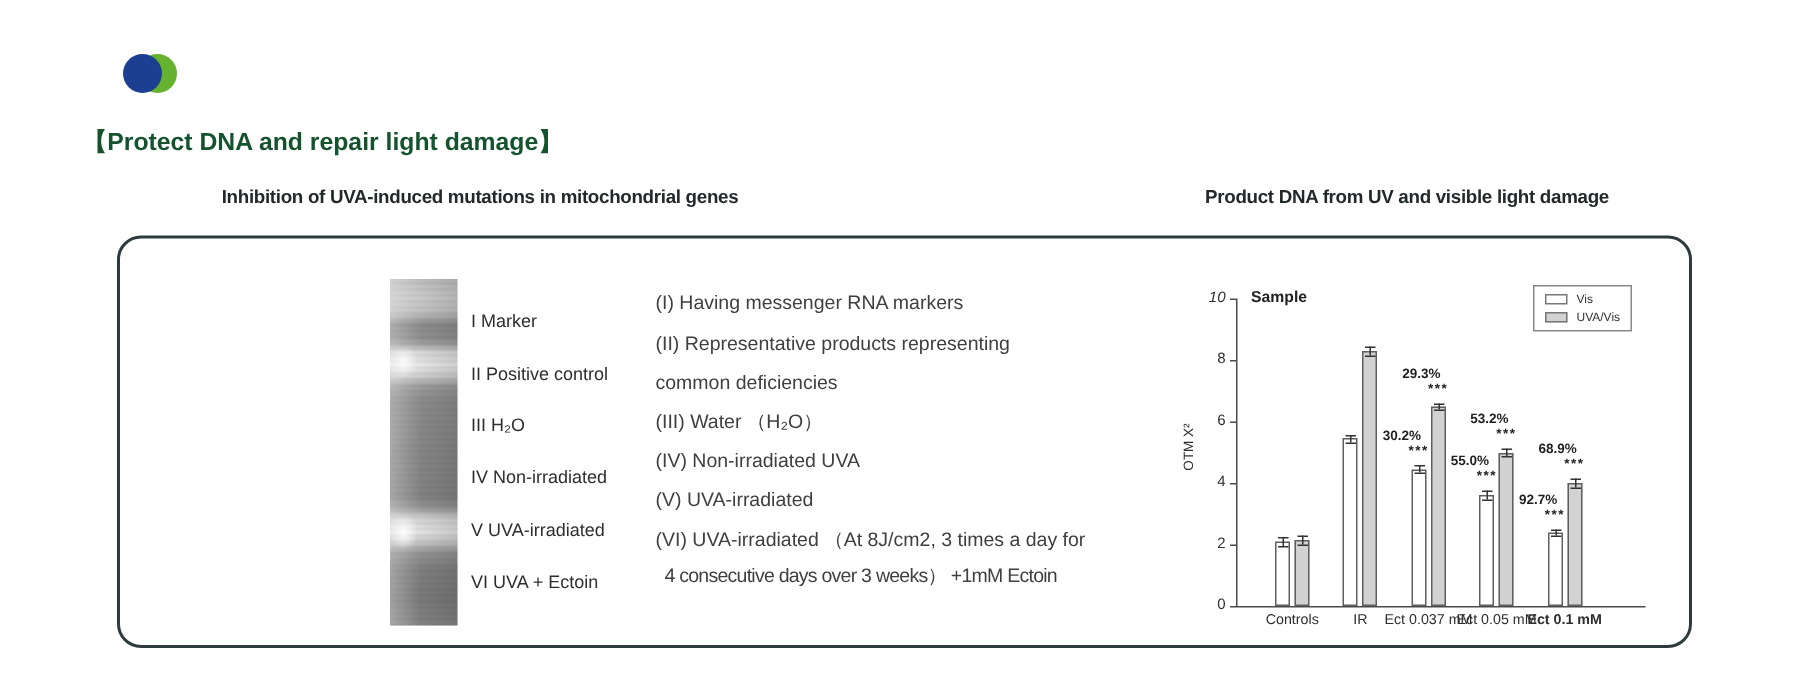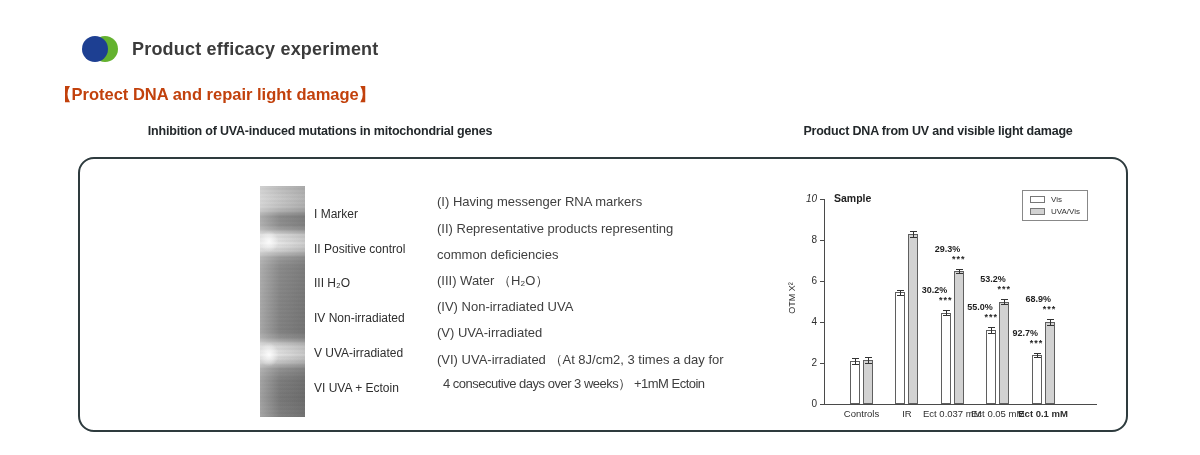--- a/index.html
+++ b/index.html
@@ -4,21 +4,21 @@
 <style>
   html,body{margin:0;padding:0;}
   body{width:1200px;height:455px;background:#ffffff;position:relative;overflow:hidden;
        font-family:"Liberation Sans", sans-serif;}
   .header-row{position:absolute;left:82px;top:36px;display:flex;align-items:center;gap:14px;}
   .dot-icon{position:relative;display:inline-block;width:36px;height:27px;}
   .dot{position:absolute;border-radius:50%;width:26px;height:26px;top:0;}
   .dot.green{left:10px;background:#64b22f;}
   .dot.blue{left:0;background:#1d3f92;z-index:2;}
   .page-title{font-size:18px;color:#3b3b3b;font-weight:600;letter-spacing:.2px;}
-  .section-title{position:absolute;left:55px;top:84px;font-size:16.5px;font-weight:bold;color:#c2410c;}
+  .section-title{position:absolute;left:55px;top:84px;font-size:16.5px;font-weight:bold;color:#14532d;}
   .caption{position:absolute;top:124px;font-size:12.5px;font-weight:bold;color:#23282b;
            text-align:center;letter-spacing:-0.2px;white-space:nowrap;}
   .caption-left{left:120px;width:400px;}
   .caption-right{left:738px;width:400px;}
   .panel{position:absolute;left:78px;top:157px;width:1050px;height:275px;box-sizing:border-box;
          border:2px solid #2e3b3e;border-radius:16px;background:#fff;}
   
   .gel-strip{position:absolute;left:180px;top:27px;width:45px;height:231px;
     background:
       radial-gradient(ellipse 14px 15px at 9px 24%, rgba(255,255,255,0.85), rgba(255,255,255,0) 70%),
@@ -54,21 +54,20 @@
   .sw{width:15px;height:7px;border:1px solid #777;display:inline-block;box-sizing:border-box;}
 </style>
 </head>
 <body>
 
 <div class="header-row">
   <span class="dot-icon">
     <span class="dot green"></span>
     <span class="dot blue"></span>
   </span>
-  <span class="page-title">Product efficacy experiment</span>
 </div>
 
 <div class="section-title">【Protect DNA and repair light damage】</div>
 
 <div class="caption caption-left">Inhibition of UVA-induced mutations in mitochondrial genes</div>
 <div class="caption caption-right">Product DNA from UV and visible light damage</div>
 
 <div class="panel">
   <div class="gel-strip"></div>
   <div id="gel-labels">

